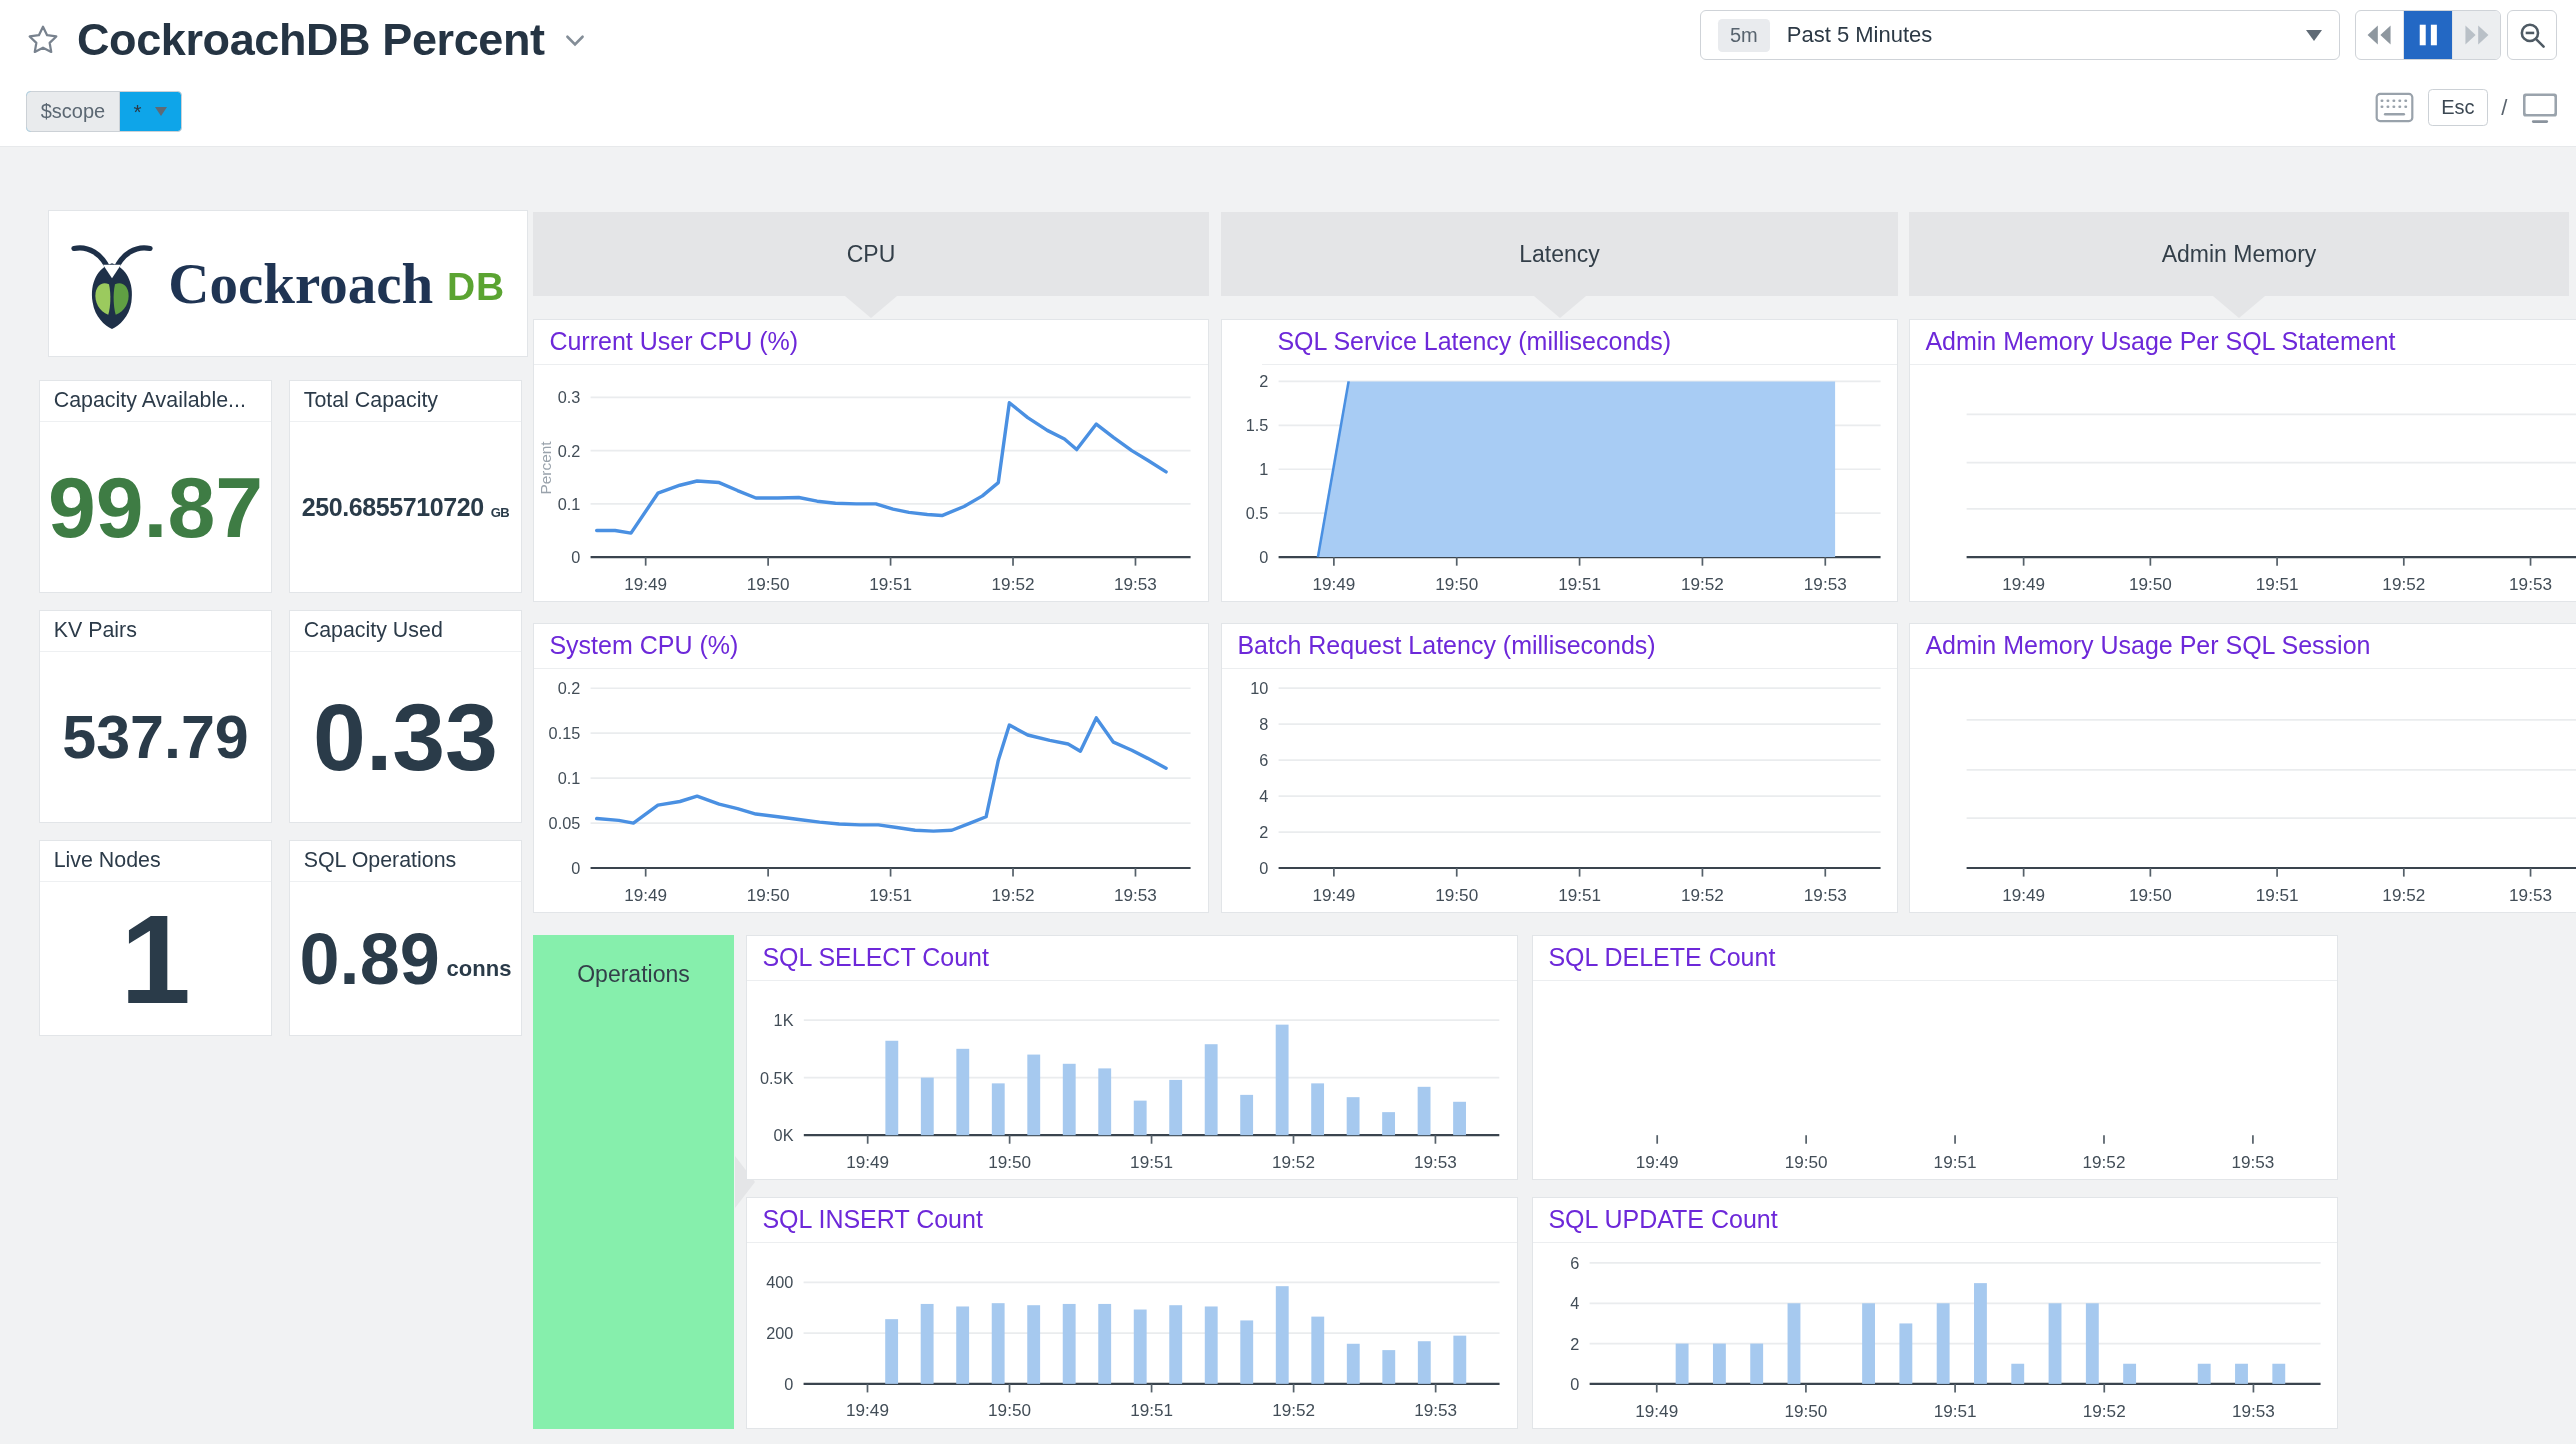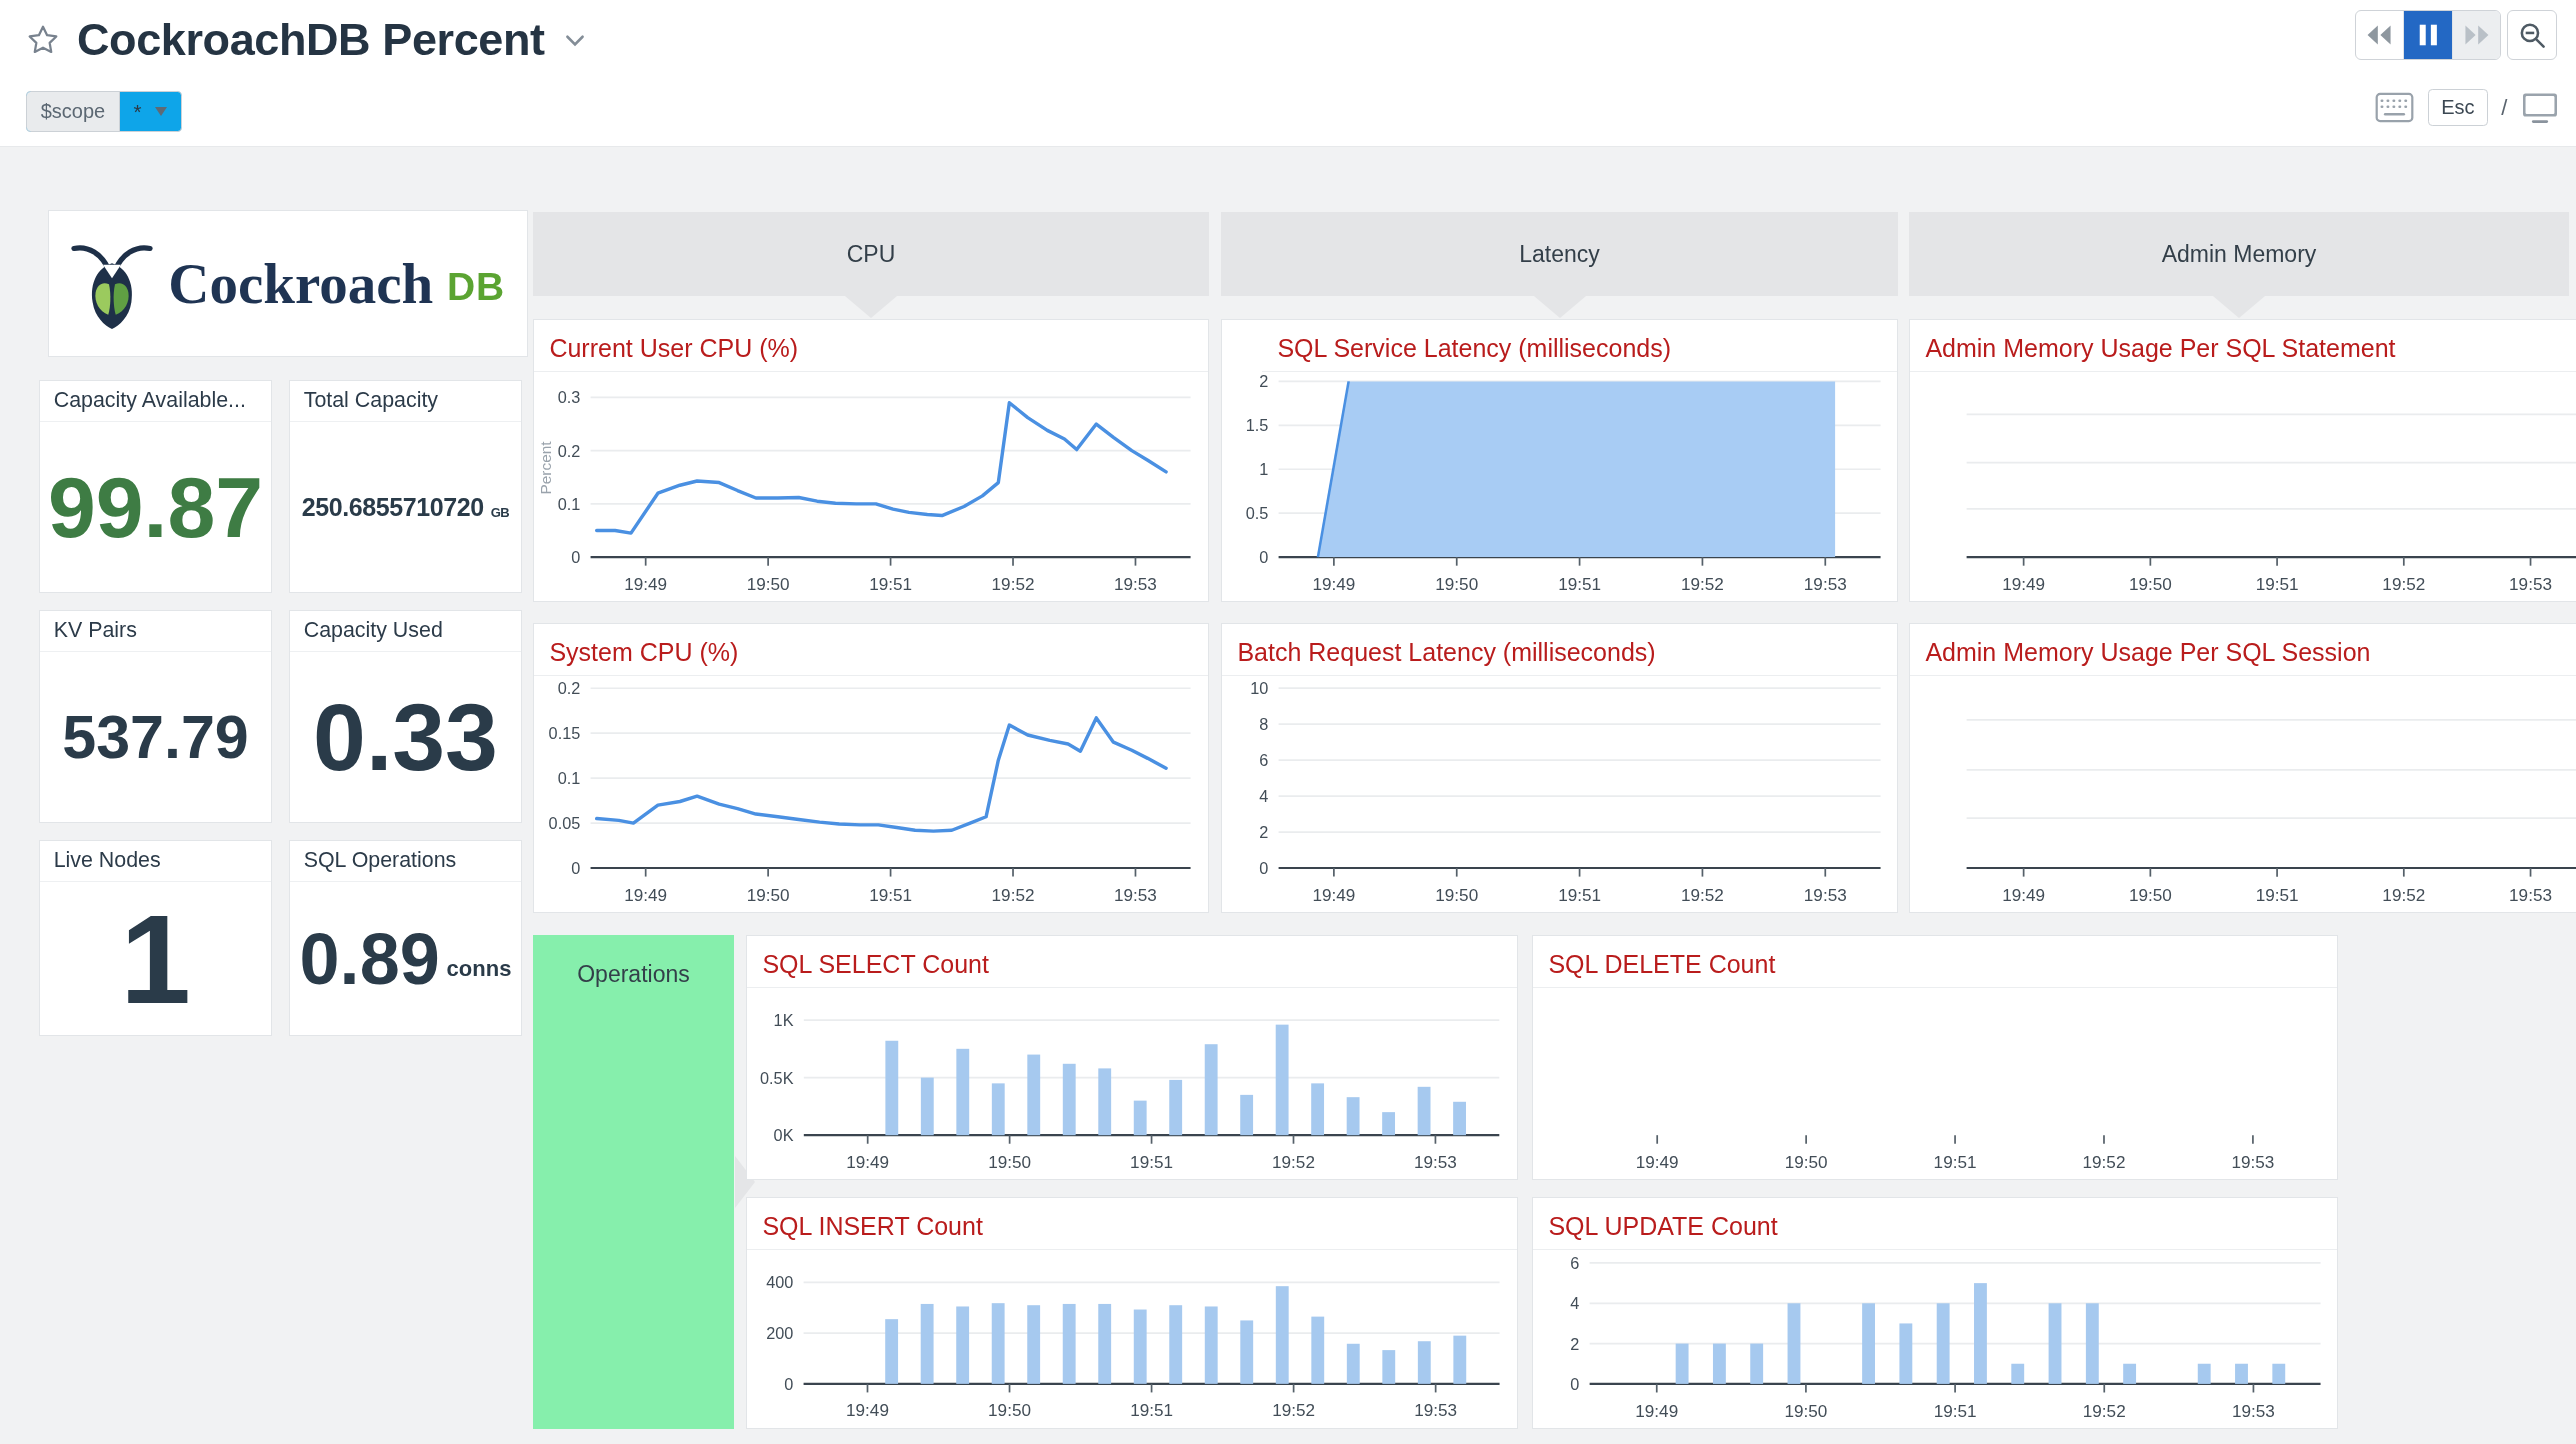--- a/index.html
+++ b/index.html
@@ -35,22 +35,22 @@
   #scope-value { display:flex; align-items:center; gap:13.7px; padding:0 13.7px; font-size:20.6px; color:#2c3945; }
   #scope-value .caret-down { border-left-width:6.9px; border-right-width:6.9px; border-top-width:9.4px; }
 
   #kbd-row { position:absolute; right:17px; top:89px; display:flex; align-items:center; gap:13.7px; }
   #esc-btn { border:1.7px solid #ccd1d6; border-radius:4.3px; background:#fff; font-size:20px; color:#3c4853;
              padding:6px 12px; }
   #slash-label { font-size:22px; color:#5a646e; }
 
   
   .card { position:absolute; background:#ffffff; border:1.7px solid #e2e5e8; }
-  .card-title { height:45px; line-height:43px; padding-left:15.4px; font-size:25px; color:#b91c1c;
-                border-bottom:1.7px solid #eceef0; white-space:nowrap; overflow:hidden;margin-top:7px; }
+  .card-title { height:45px; line-height:43px; padding-left:15.4px; font-size:25px; color:#6d28d9;
+                border-bottom:1.7px solid #eceef0; white-space:nowrap; overflow:hidden; }
   .plot { position:absolute; left:0; right:0; top:45px; bottom:0; }
   svg text { font-family:"Liberation Sans", sans-serif; }
 
   
   .metric-title { height:41px; line-height:39px; padding-left:13.7px; font-size:21.4px; color:#2c3b49;
                   border-bottom:1.7px solid #eef0f2; white-space:nowrap; overflow:hidden; text-overflow:ellipsis; }
   .metric-value { position:absolute; left:0; right:0; top:41px; bottom:0; display:flex;
                   align-items:center; justify-content:center; font-weight:bold; color:#2a3b49; }
   .metric-value .unit { font-weight:bold; margin-left:6.9px; align-self:center; transform:translateY(10.3px); }
   .green { color:#3e7c44; }
@@ -87,20 +87,25 @@
       </svg>
     </span>
     <span id="page-title">CockroachDB Percent</span>
     <span class="inline-icon">
       <svg width="26" height="26" viewBox="0 0 24 24" fill="none" stroke="#838d97" stroke-width="2.4" stroke-linecap="round">
         <path d="M5 9l7 7 7-7"></path>
       </svg>
     </span>
   </div>
 
+  <div id="time-picker">
+    <span id="time-badge">5m</span>
+    <span id="time-label">Past 5 Minutes</span>
+    <span class="caret-down"></span>
+  </div>
 
   <div id="nav-buttons">
     <div class="nav-seg" style="border-right:1.7px solid #dfe3e7;">
       <svg width="29" height="26" viewBox="0 0 34 30">
         <polygon points="15,4 15,26 3,15" fill="#8e979f"></polygon>
           <polygon points="30,4 30,26 18,15" fill="#8e979f"></polygon>
       </svg>
     </div>
     <div class="nav-seg" id="pause-btn" style="background:#2368c4;">
       <svg width="20.6" height="24" viewBox="0 0 24 28">

